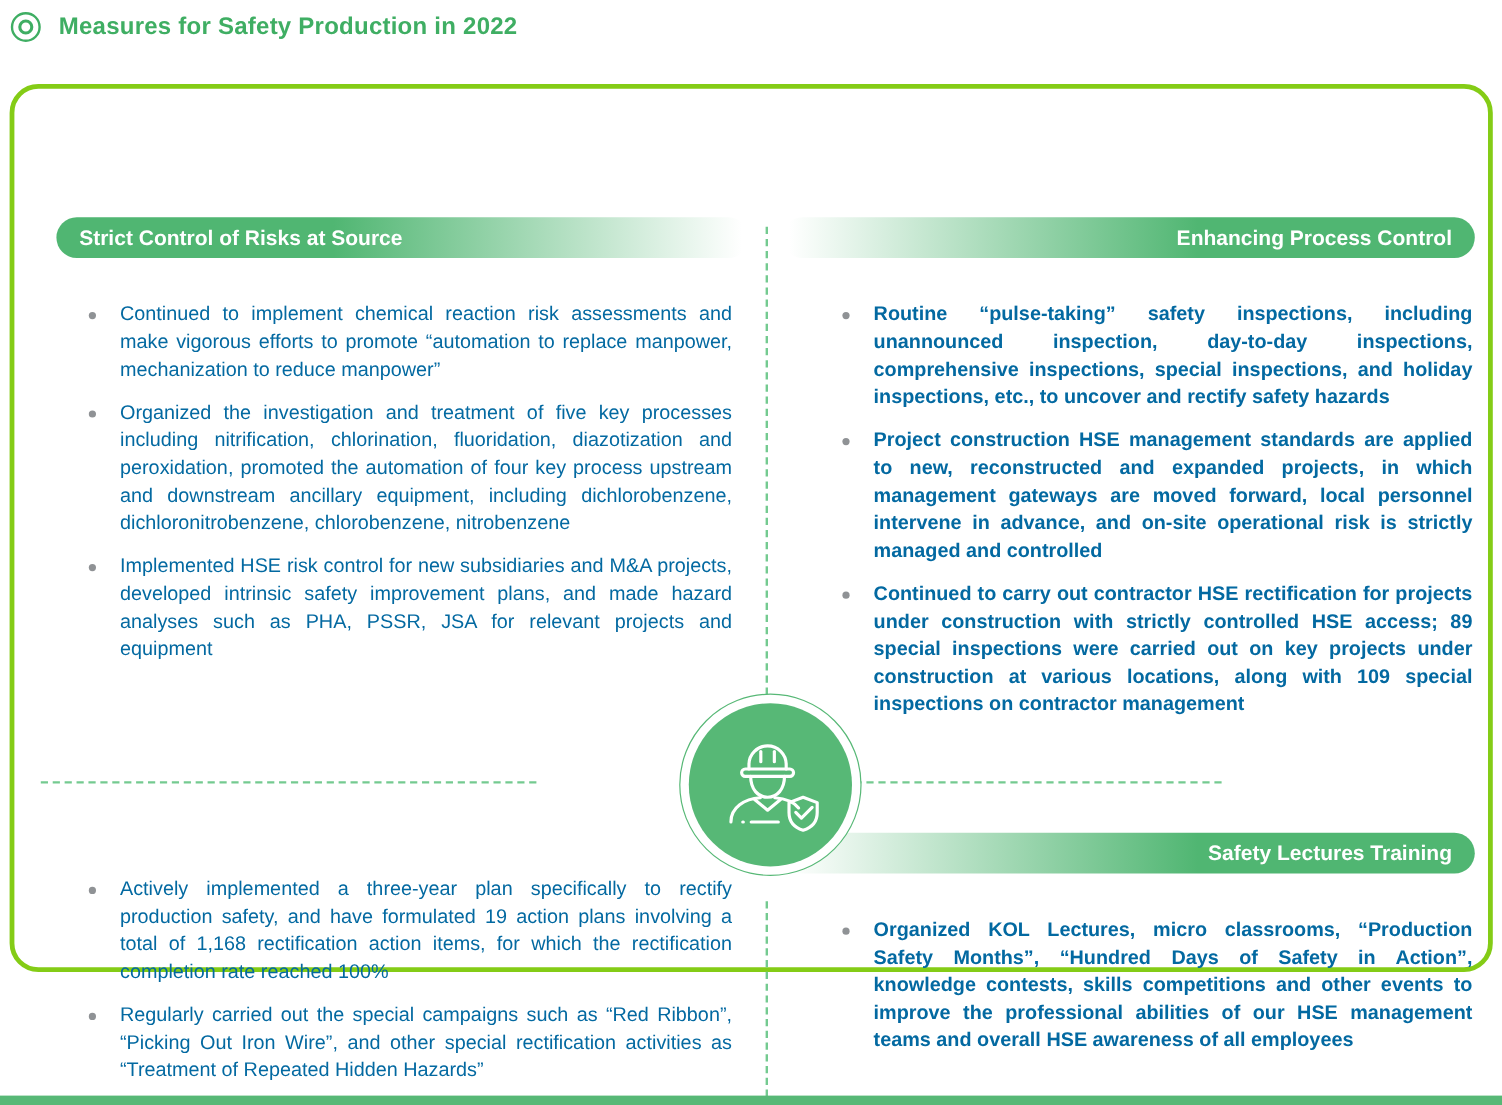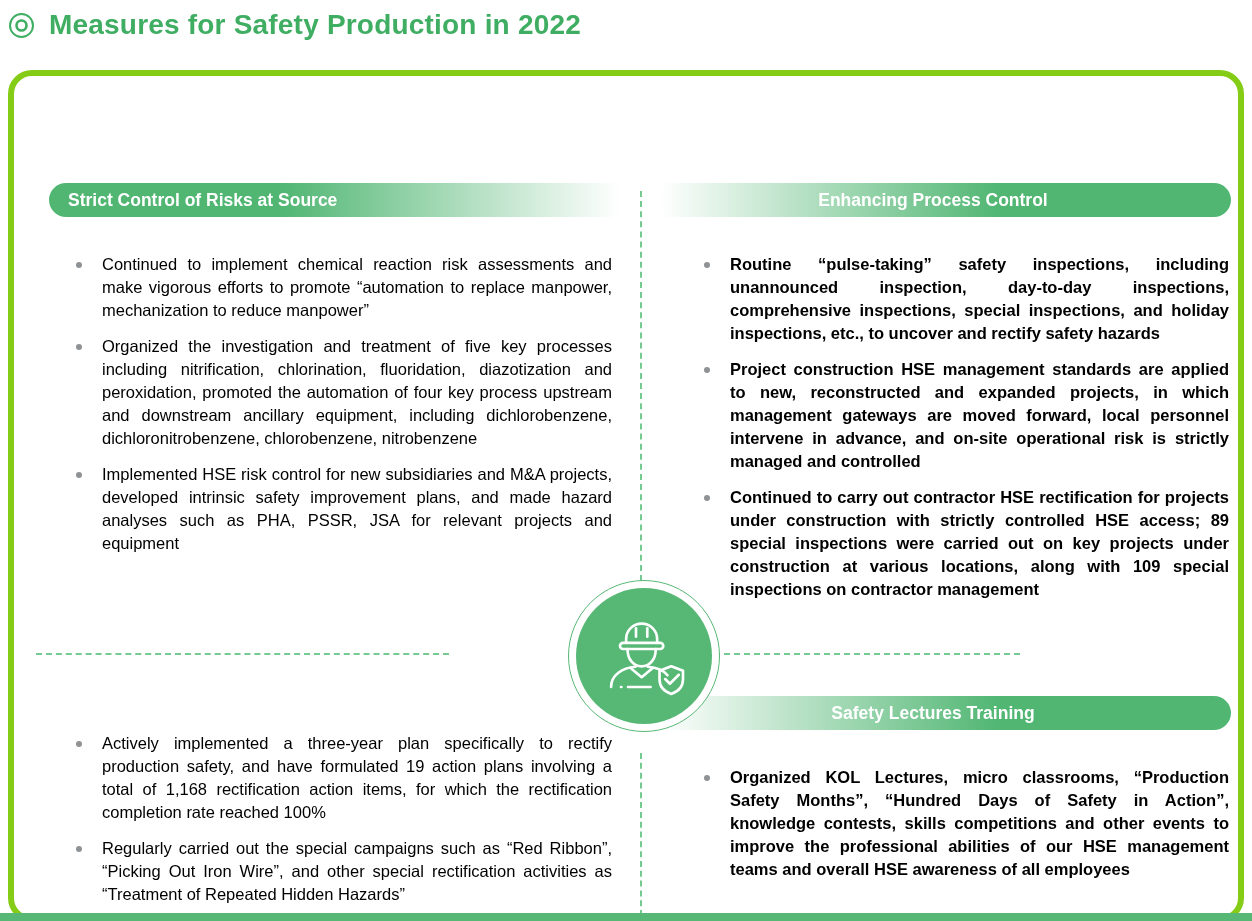--- a/index.html
+++ b/index.html
@@ -10,29 +10,29 @@
     overflow: hidden;
     font-family: "Liberation Sans", "DejaVu Sans", sans-serif;
   }
 
   
   .page-header {
     position: absolute; left: 8px; top: 9px;
     display: flex; align-items: center; gap: 14px;
   }
   .page-title {
-    font-size: 28px; font-weight: bold; color: #3fae63;
+    font-size: 20px; font-weight: bold; color: #3fae63;
     letter-spacing: 0.2px;
   }
 
   
   .panel {
     position: absolute; left: 8px; top: 70px;
-    width: 1236px; height: 852px;
-    border: 6px solid #84cc16;
+    width: 1236px; height: 740px;
+    border: 4px solid #84cc16;
     border-radius: 24px;
     background: #fff;
   }
 
   
   .quad { position: absolute; }
   .q1 { left: 35px;  top: 107px; width: 577px; }
   .q2 { left: 640px; top: 107px; width: 577px; }
   .q3 { left: 35px;  top: 620px; width: 577px; }
   .q4 { left: 640px; top: 620px; width: 577px; }
@@ -41,27 +41,27 @@
     height: 34px; border-radius: 17px;
     color: #fff; font-size: 17.5px; font-weight: bold;
     line-height: 34px; white-space: nowrap;
   }
   .pill-left {
     background: linear-gradient(to right, #50b672 0%, #50b672 40%, rgba(80,182,114,0) 99%);
     padding-left: 19px; text-align: left;
   }
   .pill-right {
     background: linear-gradient(to left, #50b672 0%, #50b672 40%, rgba(80,182,114,0) 99%);
-    padding-right: 19px; text-align: center;
+    padding-right: 19px; text-align: right;
   }
 
   .bullets {
     list-style: none;
     margin-top: 36px;
-    color: #000000;
+    color: #0369a1;
     font-size: 16.5px;
     line-height: 23px;
     text-align: justify;
   }
   .quad-left  .bullets { padding-left: 53px; padding-right: 14px; }
   .quad-right .bullets { padding-left: 76px; padding-right: 2px; font-weight: bold; }
   .bullets li { position: relative; margin-bottom: 13px; }
   .bullets li::before {
     content: "";
     position: absolute; left: -26px; top: 8.5px;

